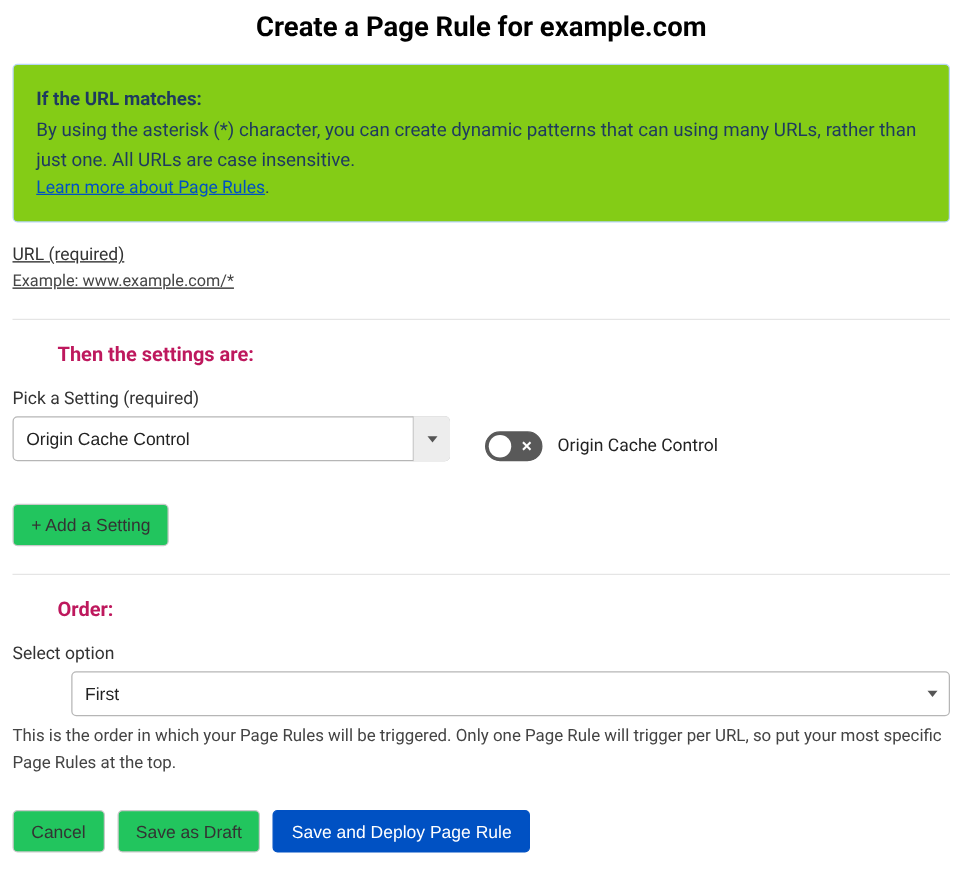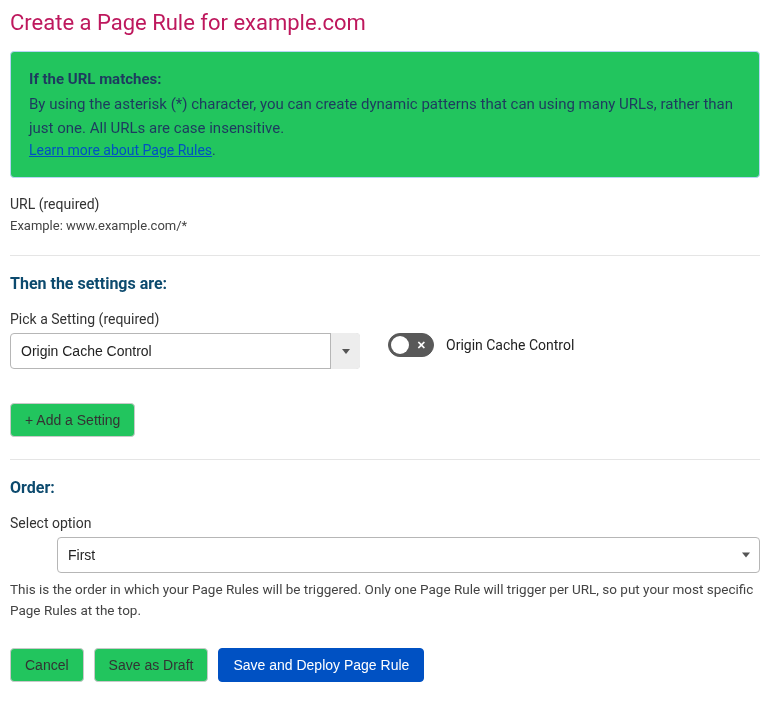--- a/index.html
+++ b/index.html
@@ -6,26 +6,27 @@
     body {
       font-family: -apple-system, BlinkMacSystemFont, "Segoe UI", Roboto, Helvetica, Arial, sans-serif;
       font-size: 14px;
       color: #1d1d1d;
       background: #fff;
       padding: 10px;
       width: 770px;
     }
     h1 {
       font-size: 22px;
-      font-weight: 400;
+      font-weight: 700;
       margin-bottom: 16px;
-      color: #be185d;
+      color: #000000;
+      text-align: center;
     }
     .info-box {
-      background: #22c55e;
+      background: #84cc16;
       border: 1px solid #b7d5f5;
       border-radius: 4px;
       padding: 16px 18px;
       margin-bottom: 18px;
       color: #1e3a5f;
       line-height: 1.55;
     }
     .info-box .title {
       font-weight: 700;
       font-size: 15px;
@@ -34,21 +35,21 @@
     }
     .info-box .body {
       font-size: 15px;
       color: #1e3a5f;
     }
     .info-box a {
       color: #0051c3;
       text-decoration: underline;
     }
     .info-box .period { text-decoration: none; color:#1e3a5f; }
-    .field-group { margin-bottom: 6px; }
+    .field-group { margin-bottom: 6px; text-decoration: underline; }
     .field-label {
       font-size: 14px;
       color: #333;
       margin-bottom: 6px;
       display: block;
     }
     .text-input {
       width: 100%;
       border: 1px solid #b6b6b6;
       border-radius: 4px;
@@ -64,25 +65,26 @@
     }
     .divider {
       border: none;
       border-top: 1px solid #e5e5e5;
       margin: 22px 0 18px;
     }
     .section-heading {
       font-size: 16px;
       font-weight: 700;
       margin-bottom: 18px;
-      color: #0c4a6e;
+      color: #be185d;
+      margin-left: 36px;
     }
     .settings-row {
       display: flex;
-      align-items: flex-start;
+      align-items: flex-end;
       gap: 28px;
       margin-bottom: 34px;
     }
     .select-wrap {
       position: relative;
       width: 350px;
     }
     .select-wrap.small { width: 350px; }
     .select-wrap.full { width: 100%; padding-left: 47px; }
     .select-like {

